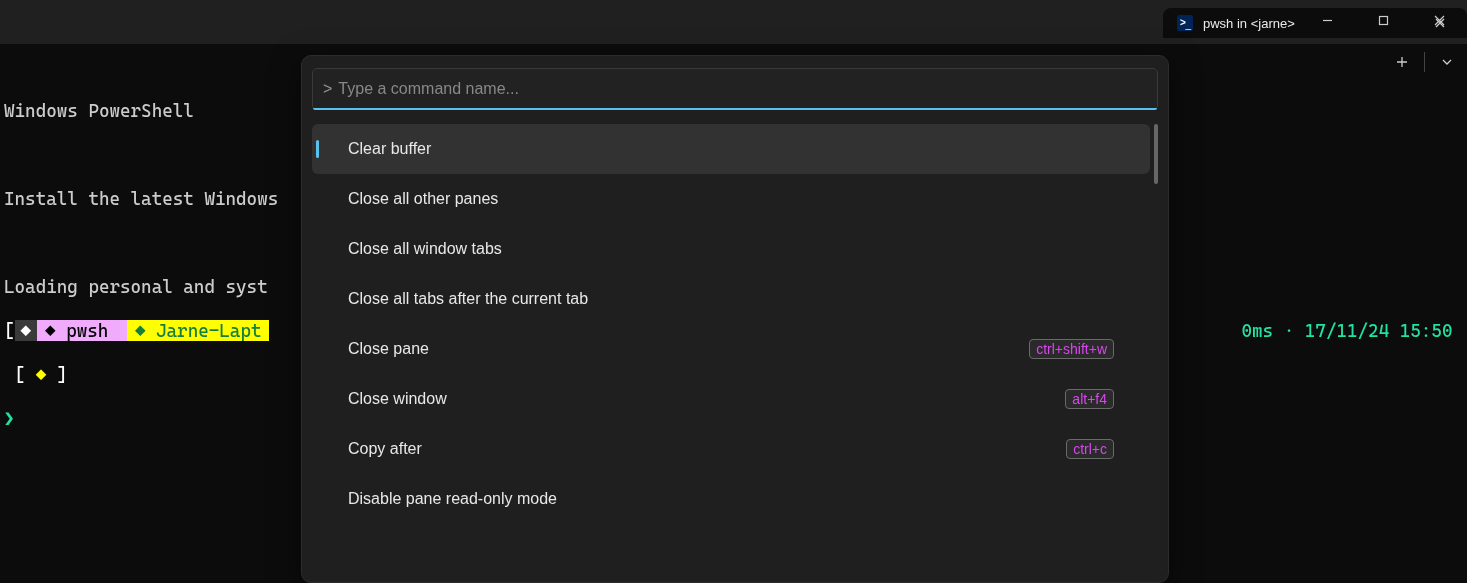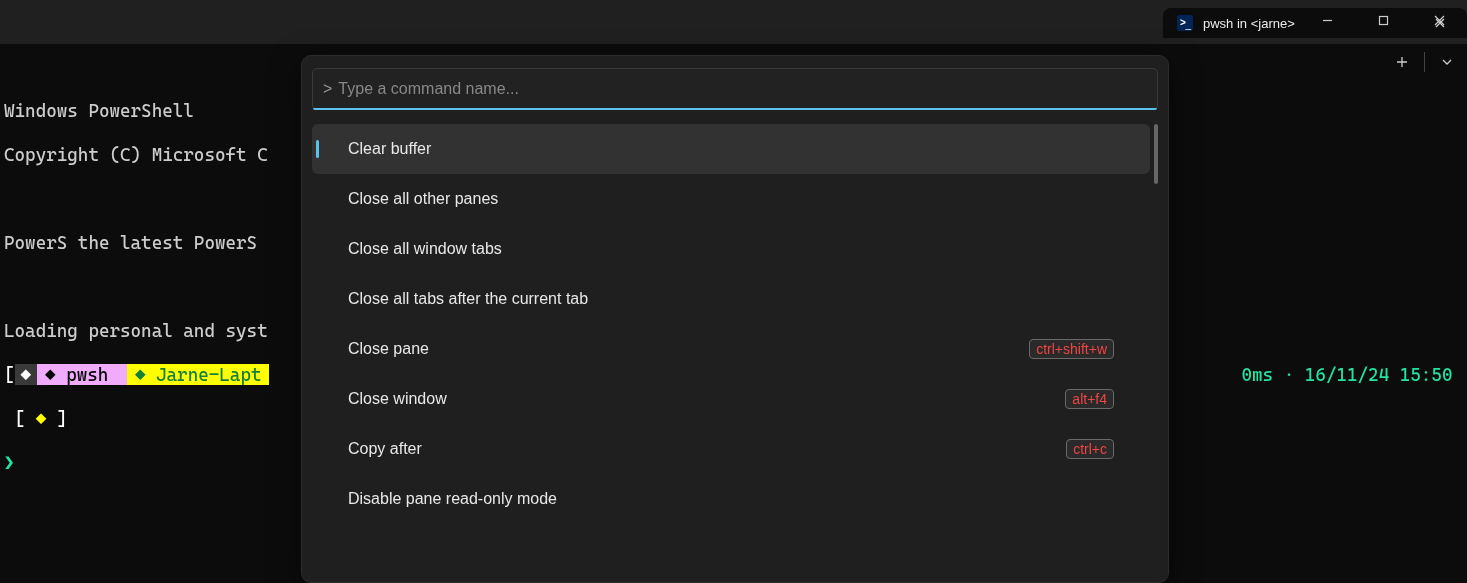--- a/index.html
+++ b/index.html
@@ -90,21 +90,21 @@
       padding: 0 36px 0 36px; color: #e8e8e8; font-size: 16px; cursor: pointer;
       border-radius: 6px; position: relative;
     }
     .item.sel { background: #323232; }
     .item.sel::before {
       content: ""; position: absolute; left: 4px; top: 16px; bottom: 16px;
       width: 3px; background: #5ac1ec; border-radius: 2px;
     }
     .kbd {
       border: 1px solid #6a6a6a; border-radius: 4px; padding: 1px 6px;
-      font-size: 14px; color: #ef4444; background: #2a2a2a;
+      font-size: 14px; color: #d946ef; background: #2a2a2a;
     }
     .results-scroll {
       position: absolute; right: 0; top: 0; width: 5px; height: 100%;
       background: transparent;
     }
     .results-scroll .thumb {
       position: absolute; right: 0; top: 0; width: 4px; height: 60px;
       background: #666; border-radius: 2px;
     }
   </style>
@@ -148,28 +148,27 @@
     <div class="win-btn">
       <svg width="11" height="11" viewBox="0 0 11 11">
           <path d="M1 1 L10 10 M10 1 L1 10" stroke-width="1.2"></path>
         </svg>
     </div>
   </div>
 </div>
 
 <div class="terminal">
 <span class="tline">Windows PowerShell</span>
-<span class="tline">Copyright (C) Microsoft C</span>
 <span class="tline"> </span>
-<span class="tline">PowerS the latest PowerS</span>
+<span class="tline">Install the latest Windows</span>
 <span class="tline"> </span>
 <span class="tline">Loading personal and syst</span>
 <div class="prompt-row">
   <span class="prompt-left"><span class="pbracket">[</span><span class="seg-lead">◆</span><span class="seg-pwsh"><span>◆</span> <span>pwsh</span> </span><span class="seg-host"><span>◆</span> <span>Jarne-Lapt</span></span></span>
-  <span class="prompt-right"><span>0ms</span> <span>·</span> <span>16/11/24 15:50</span> </span>
+  <span class="prompt-right"><span>0ms</span> <span>·</span> <span>17/11/24 15:50</span> </span>
 </div>
 <span class="tline"> <span class="pbracket">[</span><span class="pin"> ◆ </span><span class="pbracket">]</span></span>
 <span class="tline prompt2">❯</span>
 </div>
 
 <div class="palette">
   <div class="search-wrap">
     <span class="search-prefix">&gt;</span>
     <input class="search-input" placeholder="Type a command name..." style="">
   </div>

